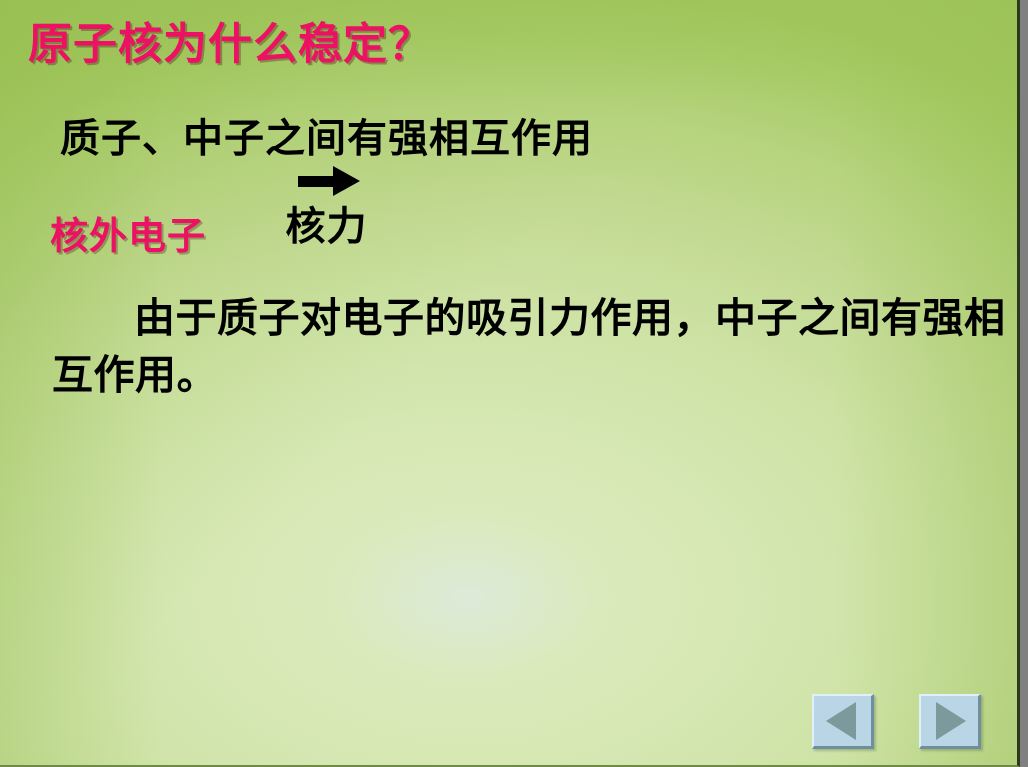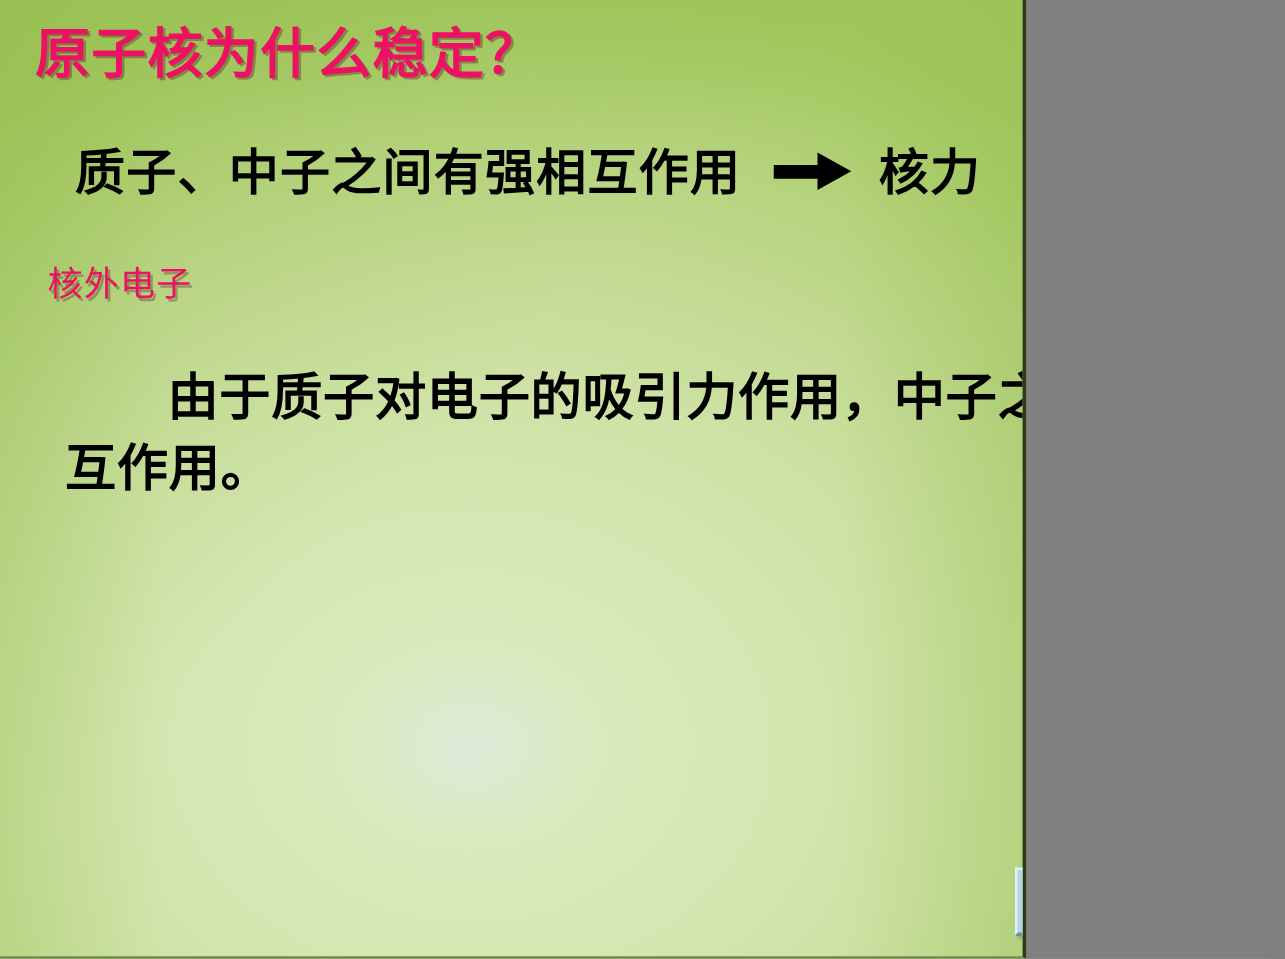--- a/index.html
+++ b/index.html
@@ -7,21 +7,21 @@
     margin: 0;
     padding: 0;
     background: #808080;
   }
   body {
     font-family: "DejaVu Sans", "Liberation Sans", sans-serif;
   }
 
   #slide {
     position: relative;
-    width: 821px;
+    width: 1020px;
     height: 767px;
     overflow: hidden;
     box-sizing: border-box;
     border-right: 3px solid #2b3a1a;
     border-bottom: 2px solid #6f8a46;
     background-color: #cfe3a3;
     background-image:
       radial-gradient(ellipse 95% 80% at 46% 78%,
         #e2eec6 0%,
         #dcead9 0%,
@@ -66,20 +66,21 @@
   .subline {
     left: 60px;
     top: 106px;
     font-size: 40px;
     font-weight: bold;
     color: #000000;
     letter-spacing: 1px;
     white-space: nowrap;
     display: flex;
     align-items: center;
+    flex-direction: column;
   }
   .subline .seg-a { }
   .arrow-wrap {
     display: inline-flex;
     align-items: center;
     margin: 0 22px 0 26px;
     position: relative;
     top: 2px;
   }
   .arrow-shaft {
@@ -93,24 +94,24 @@
     width: 0;
     height: 0;
     border-top: 15px solid transparent;
     border-bottom: 15px solid transparent;
     border-left: 27px solid #000;
     margin-left: -1px;
   }
 
   
   .section-heading {
-    left: 38px;
+    left: 50px;
     top: 205px;
-    font-size: 28px;
-    font-weight: normal;
+    font-size: 38px;
+    font-weight: bold;
     color: #ec1163;
     letter-spacing: 1px;
     text-shadow: 2px 2px 0 rgba(90,60,40,0.40);
     white-space: nowrap;
   }
 
   
   .para {
     left: 52px;
     width: 960px;

